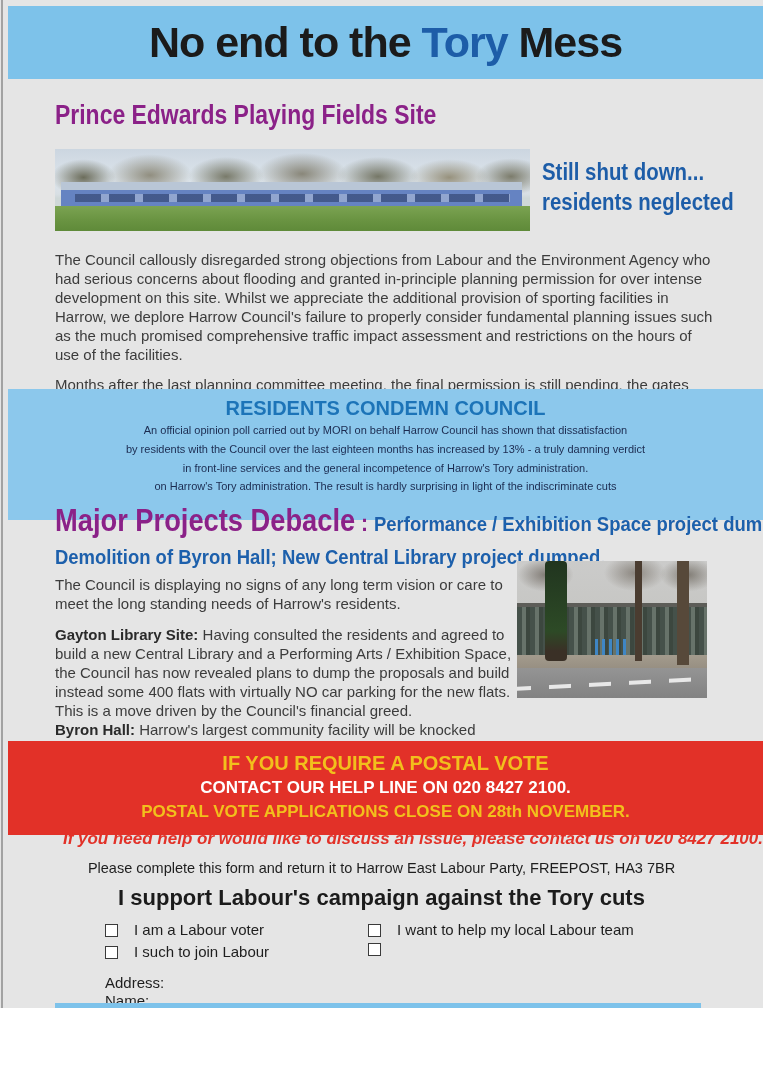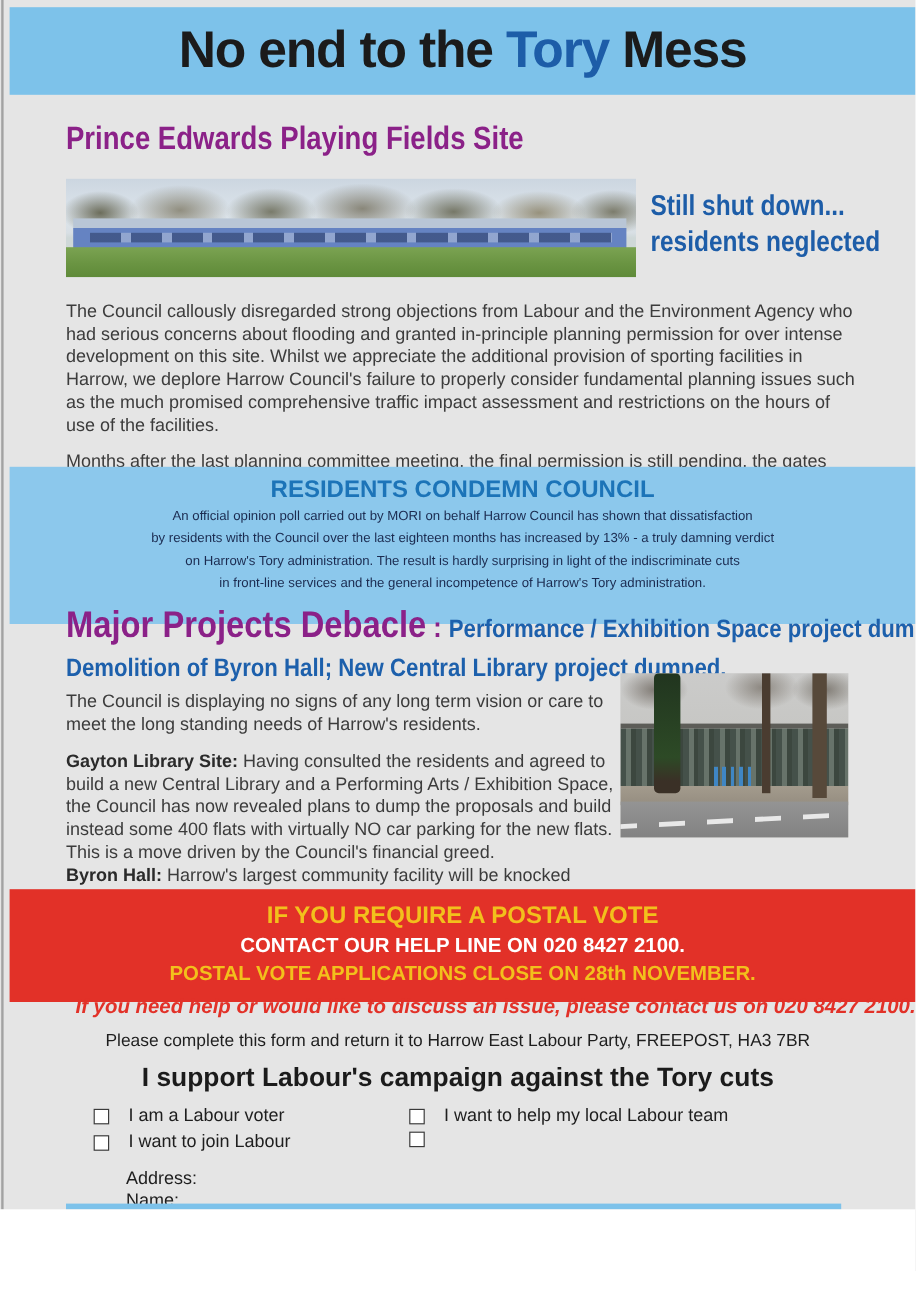--- a/index.html
+++ b/index.html
@@ -97,21 +97,21 @@
   .postal-l2 { color:#ffffff; font-weight:bold; font-size:17px; line-height:24px; }
   .postal-l3 { color:#f2c01c; font-weight:bold; font-size:17px; line-height:24px; }
 
   .help-line { position:absolute; left:0; right:0; top:829px; text-align:right;
     color:#e23128; font-weight:bold; font-style:italic; font-size:17px; }
 
   
   .form-area { position:absolute; left:0; right:0; top:860px; }
   .form-instruction { text-align:center; color:#1e1e1e; font-size:14.5px; }
   .form-heading { text-align:center; color:#1b1b1b; font-weight:bold; font-size:22px; margin-top:9px; }
-  .cb-grid { display:flex; margin-top:10px; padding-left:78px; }
+  .cb-grid { display:flex; margin-top:10px; padding-left:105px; }
   .cb-col { display:flex; flex-direction:column; row-gap:4px; }
   .cb-col-left { width:263px; }
   .cb-row { display:flex; align-items:center; }
   .cb-box { width:13px; height:13px; border:1px solid #3a3a3a; background:#fff; flex:0 0 auto; }
   .cb-label { margin-left:16px; color:#1e1e1e; font-size:15px; line-height:18px; }
   .fields { margin-top:13px; padding-left:105px; color:#1e1e1e; font-size:15px; }
   .field-row { line-height:18px; }
   .field-gap { height:14px; }
 
   .footer { position:absolute; left:0; right:0; top:1036px; text-align:center;
@@ -146,22 +146,22 @@
     </div>
 
     <div class="body-text para1">The Council callously disregarded strong objections from Labour and the Environment Agency who had serious concerns about flooding and granted in-principle planning permission for over intense development on this site. Whilst we appreciate the additional provision of sporting facilities in Harrow, we deplore Harrow Council's failure to properly consider fundamental planning issues such as the much promised comprehensive traffic impact assessment and restrictions on the hours of use of the facilities.</div>
     <div class="body-text para2">Months after the last planning committee meeting,  the final permission is still pending, the gates remain shut, the site continues to deteriorate and  there is little prospect of work starting in the near future.</div>
   </div>
 
   <div class="condemn-box">
     <div class="condemn-h">RESIDENTS CONDEMN COUNCIL</div>
     <div class="condemn-line">An official opinion poll carried out by MORI on behalf Harrow Council has shown that dissatisfaction</div>
     <div class="condemn-line">by residents with the Council over the last eighteen months has increased by 13% - a truly damning verdict</div>
+    <div class="condemn-line">in front-line services and the general incompetence of Harrow's Tory administration.</div>
     <div class="condemn-line">on Harrow's Tory administration.  The result is hardly surprising in light of the indiscriminate cuts</div>
-    <div class="condemn-line">in front-line services and the general incompetence of Harrow's Tory administration.</div>
   </div>
 
   <div class="projects">
     <div class="proj-h1"><span class="purple-big">Major Projects Debacle</span><span class="sep"> : </span><span class="blue-part">Performance / Exhibition Space project dumped;</span></div>
     <div class="proj-h2">Demolition of Byron Hall;  New Central Library project dumped.</div>
 
     <div class="proj-cols">
       <div class="proj-left body-text">
         <div>The Council is displaying no signs of any long term vision or care to meet the long standing needs of Harrow's residents.</div>
         <div class="proj-gap"></div>
@@ -196,21 +196,21 @@
     <div class="form-heading">I support Labour's campaign against the Tory cuts</div>
 
     <div class="cb-grid">
       <div class="cb-col cb-col-left">
         <div class="cb-row">
           <span class="cb-box"></span>
           <span class="cb-label">I am a Labour voter</span>
         </div>
         <div class="cb-row">
           <span class="cb-box"></span>
-          <span class="cb-label">I want to join Labour</span>
+          <span class="cb-label">I such to join Labour</span>
         </div>
       </div>
       <div class="cb-col">
         <div class="cb-row">
           <span class="cb-box"></span>
           <span class="cb-label">I want to help my local Labour team</span>
         </div>
         <div class="cb-row">
           <span class="cb-box"></span>
         </div>

